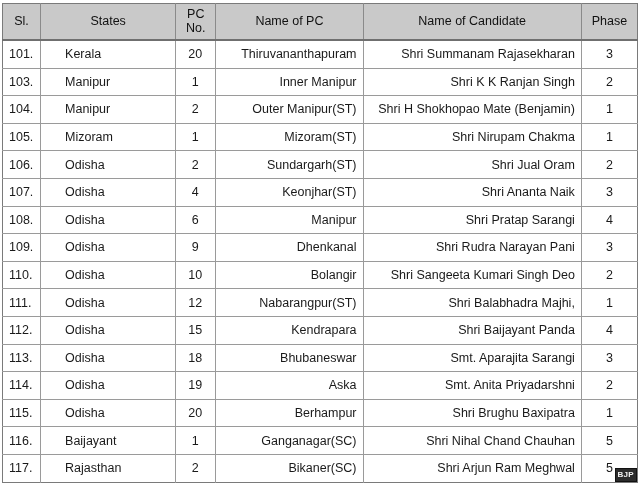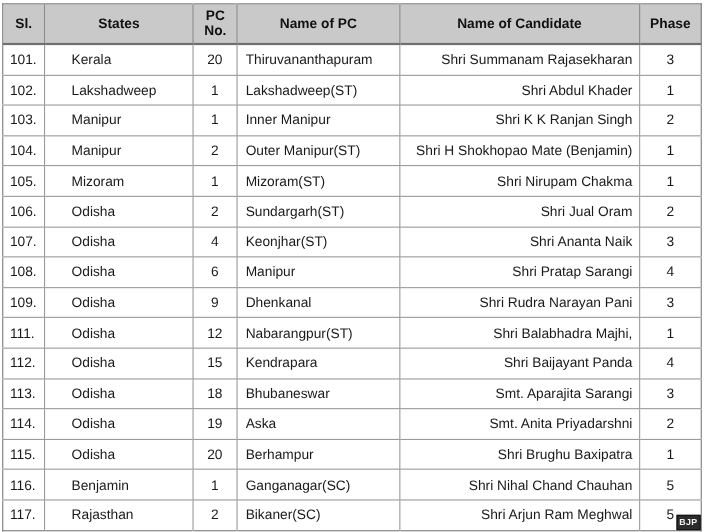--- a/index.html
+++ b/index.html
@@ -31,21 +31,21 @@
   table.candidate-table col.c-state  { width: 135px; }
   table.candidate-table col.c-pcno   { width: 40px; }
   table.candidate-table col.c-pcname { width: 147px; }
   table.candidate-table col.c-cand   { width: 218px; }
   table.candidate-table col.c-phase  { width: 56px; }
 
   thead th {
     background: #c9c9c9;
     color: #111111;
     font-size: 12.5px;
-    font-weight: bold;
+    font-weight: normal;
     text-align: center;
     vertical-align: middle;
     height: 31px;
     padding: 2px 3px;
     border-right: 1px solid #8a8a8a;
     border-bottom: 2px solid #6f6f6f;
     line-height: 1.05;
   }
   thead th:last-child { border-right: none; }
 
@@ -59,21 +59,21 @@
     white-space: nowrap;
     overflow: hidden;
     background: #ffffff;
   }
   tbody td:last-child { border-right: none; }
   tbody tr:last-child td { border-bottom: none; }
 
   td.sl    { text-align: left; padding-right: 7px; }
   td.state { text-align: left;  padding-left: 24px; }
   td.pcno  { text-align: center; padding-right: 7px; }
-  td.pcname{ text-align: left;  padding-left: 7px; }
+  td.pcname{ text-align: right;  padding-left: 7px; }
   td.cand  { text-align: right;  padding-left: 7px; }
   td.phase { text-align: center; }
 
   #bjp-watermark {
     position: absolute;
     right: 3px;
     bottom: 2px;
     background: #2b2b2b;
     color: #f2f2f2;
     font-family: "Liberation Sans", sans-serif;
@@ -116,28 +116,20 @@
     <tbody id="table-body">
         <tr>
           <td class="sl">101.</td>
           <td class="state">Kerala</td>
           <td class="pcno">20</td>
           <td class="pcname">Thiruvananthapuram</td>
           <td class="cand">Shri Summanam Rajasekharan</td>
           <td class="phase">3</td>
         </tr>
         <tr>
-          <td class="sl">102.</td>
-          <td class="state">Lakshadweep</td>
-          <td class="pcno">1</td>
-          <td class="pcname">Lakshadweep(ST)</td>
-          <td class="cand">Shri Abdul Khader</td>
-          <td class="phase">1</td>
-        </tr>
-        <tr>
           <td class="sl">103.</td>
           <td class="state">Manipur</td>
           <td class="pcno">1</td>
           <td class="pcname">Inner Manipur</td>
           <td class="cand">Shri K K Ranjan Singh</td>
           <td class="phase">2</td>
         </tr>
         <tr>
           <td class="sl">104.</td>
           <td class="state">Manipur</td>
@@ -180,20 +172,28 @@
         </tr>
         <tr>
           <td class="sl">109.</td>
           <td class="state">Odisha</td>
           <td class="pcno">9</td>
           <td class="pcname">Dhenkanal</td>
           <td class="cand">Shri Rudra Narayan Pani</td>
           <td class="phase">3</td>
         </tr>
         <tr>
+          <td class="sl">110.</td>
+          <td class="state">Odisha</td>
+          <td class="pcno">10</td>
+          <td class="pcname">Bolangir</td>
+          <td class="cand">Shri Sangeeta Kumari Singh Deo</td>
+          <td class="phase">2</td>
+        </tr>
+        <tr>
           <td class="sl">111.</td>
           <td class="state">Odisha</td>
           <td class="pcno">12</td>
           <td class="pcname">Nabarangpur(ST)</td>
           <td class="cand">Shri Balabhadra Majhi,</td>
           <td class="phase">1</td>
         </tr>
         <tr>
           <td class="sl">112.</td>
           <td class="state">Odisha</td>
@@ -221,21 +221,21 @@
         <tr>
           <td class="sl">115.</td>
           <td class="state">Odisha</td>
           <td class="pcno">20</td>
           <td class="pcname">Berhampur</td>
           <td class="cand">Shri Brughu Baxipatra</td>
           <td class="phase">1</td>
         </tr>
         <tr>
           <td class="sl">116.</td>
-          <td class="state">Benjamin</td>
+          <td class="state">Baijayant</td>
           <td class="pcno">1</td>
           <td class="pcname">Ganganagar(SC)</td>
           <td class="cand">Shri Nihal Chand Chauhan</td>
           <td class="phase">5</td>
         </tr>
         <tr>
           <td class="sl">117.</td>
           <td class="state">Rajasthan</td>
           <td class="pcno">2</td>
           <td class="pcname">Bikaner(SC)</td>

